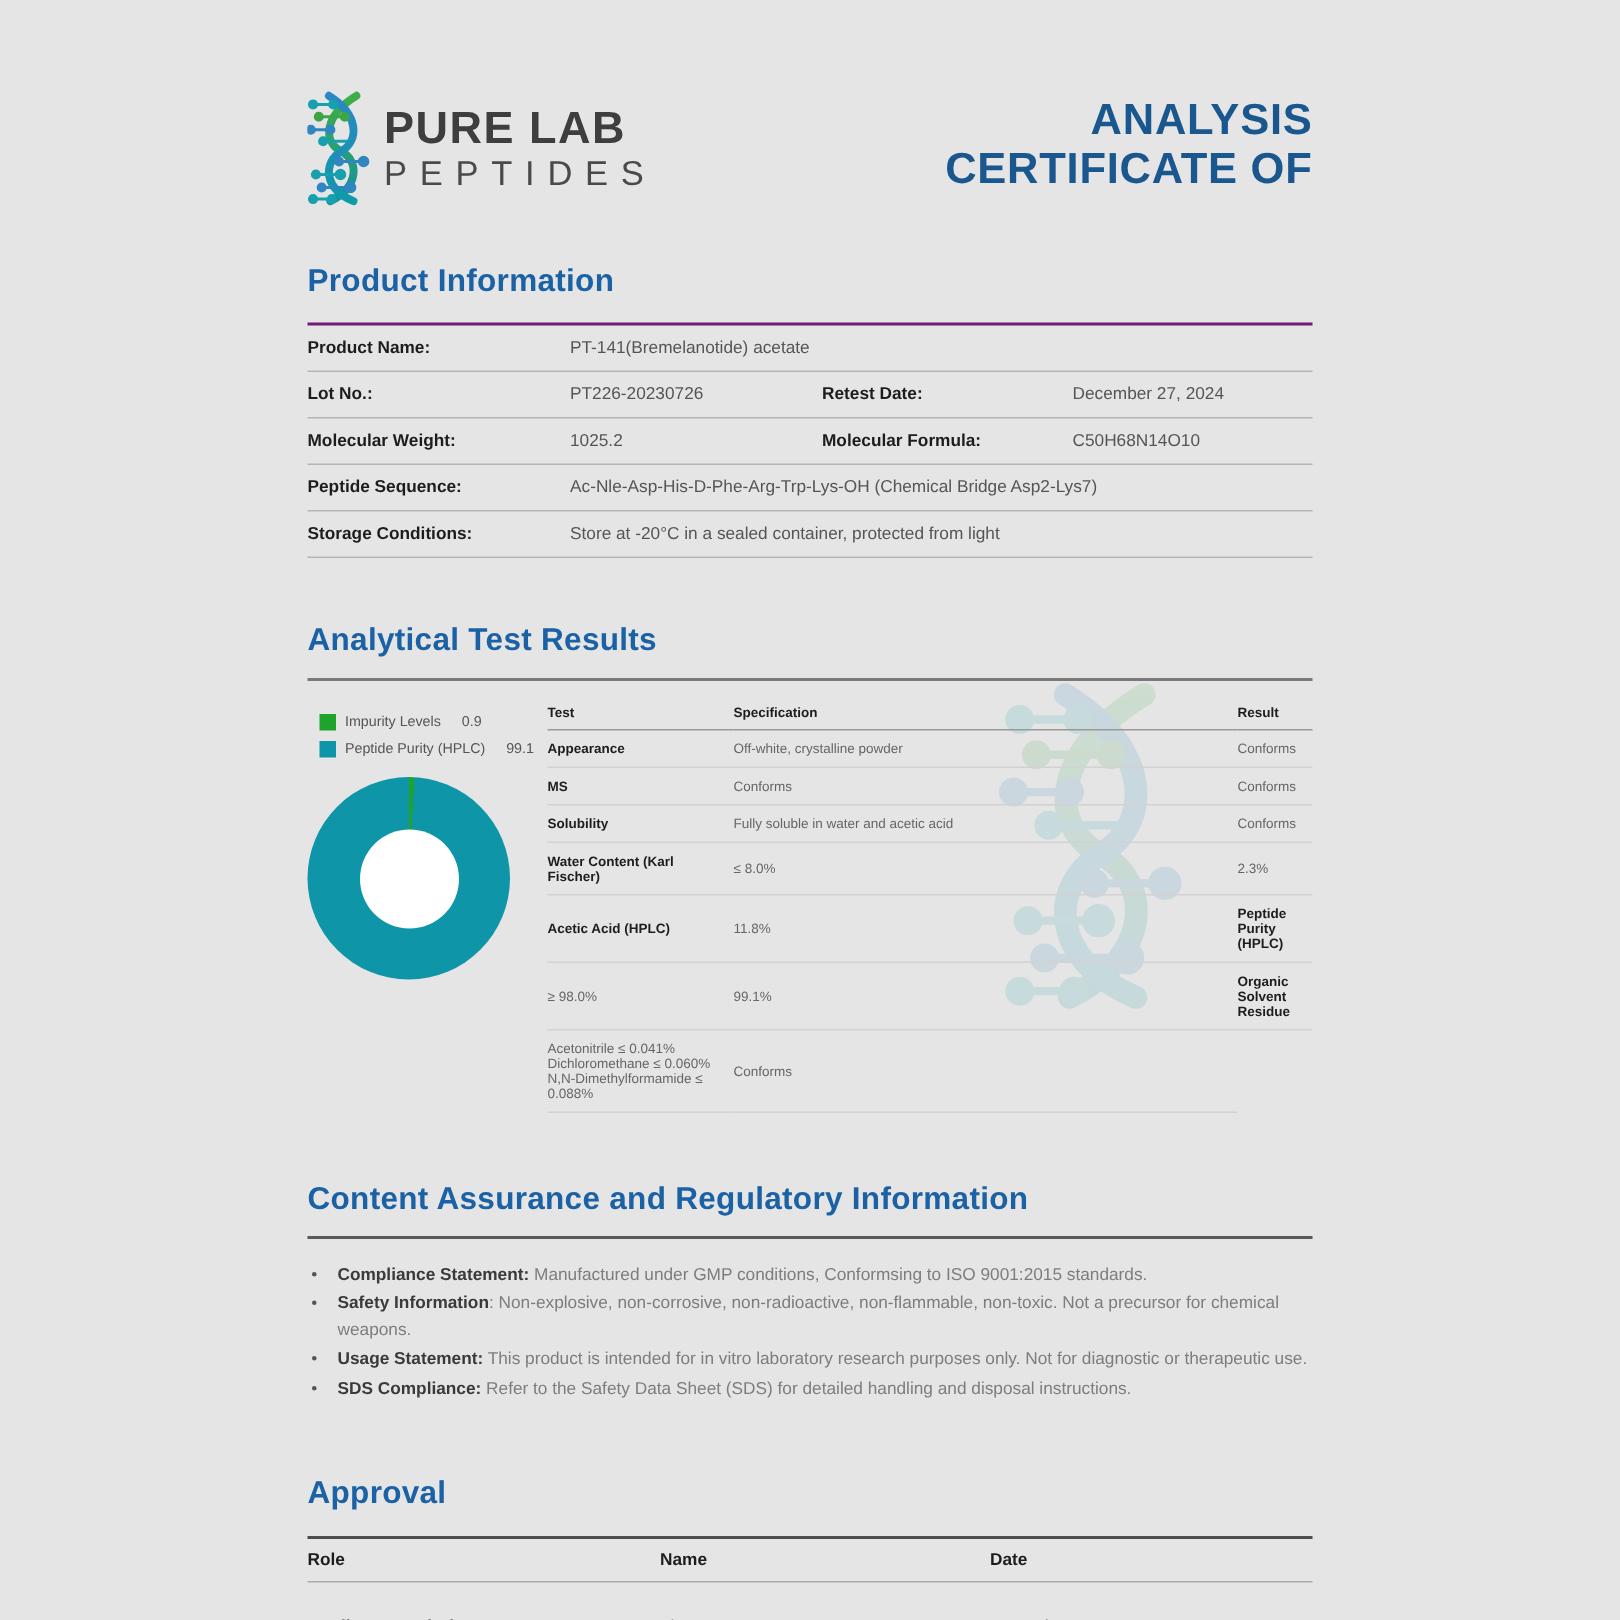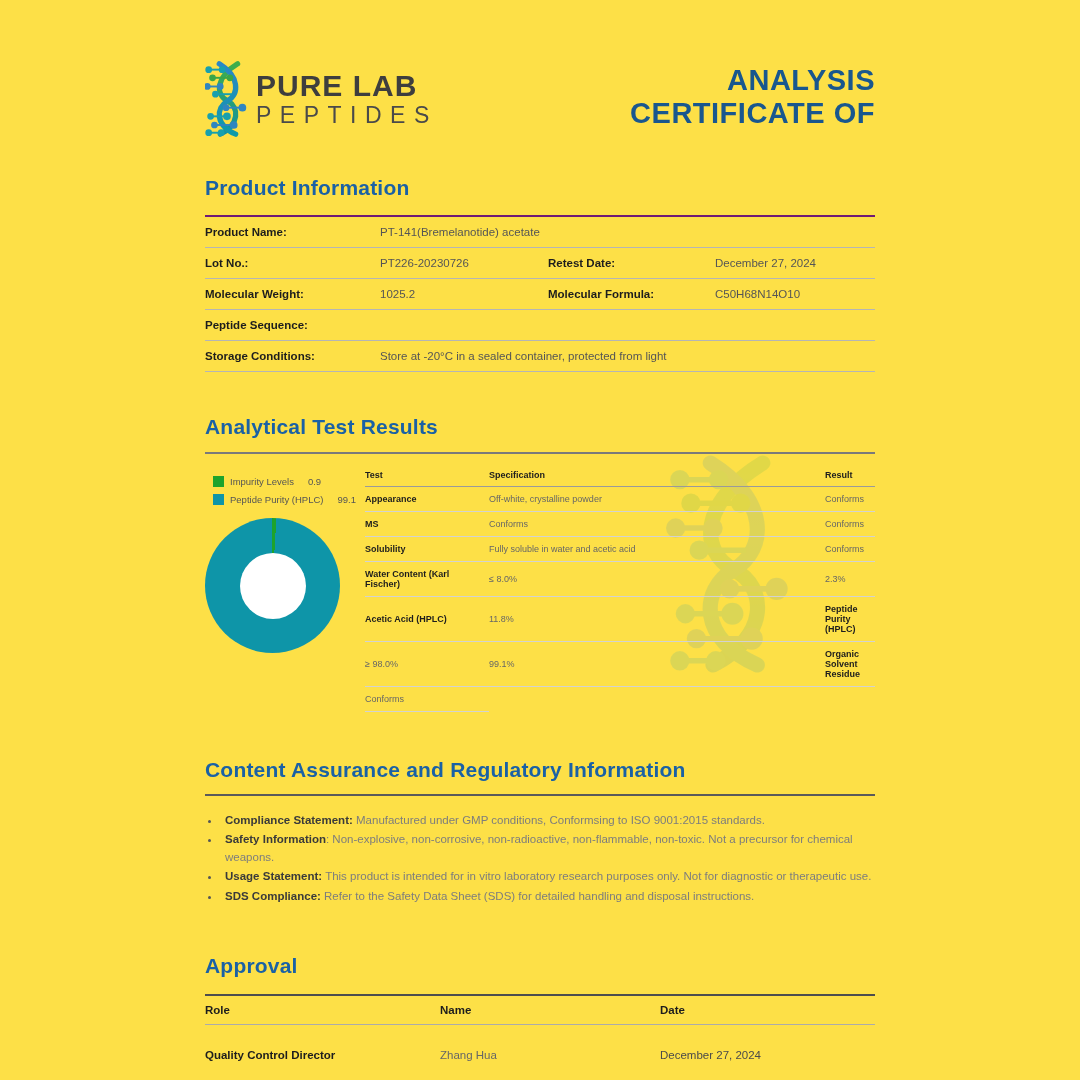--- a/index.html
+++ b/index.html
@@ -1,18 +1,18 @@
 <!DOCTYPE html>
 <html><head>
 <meta charset="utf-8">
 <style>
   * { margin:0; padding:0; box-sizing:border-box; }
   html,body { background:#fff; }
   body { font-family:"Liberation Sans","DejaVu Sans",sans-serif; }
-  .page { position:relative; width:1080px; height:1080px; background:#fde047; overflow:hidden; }
+  .page { position:relative; width:1080px; height:1080px; background:#e5e5e5; overflow:hidden; }
   .content { position:relative; margin-left:205px; width:670px; padding-top:60px; }
 
   
   .header { display:flex; justify-content:space-between; align-items:flex-start; }
   .logo { display:flex; align-items:center; gap:8px; }
   .logo-text { line-height:1; }
   .logo-line1 { font-size:30px; font-weight:800; color:#3e3e3e; letter-spacing:1px; }
   .logo-line2 { font-size:23px; font-weight:500; color:#4a4a4a; letter-spacing:8.5px; margin-top:3px; }
   .cert-title { text-align:right; font-size:29px; font-weight:800; color:#19578e; line-height:1.15; letter-spacing:.5px; padding-top:4px; }
 
@@ -159,20 +159,21 @@
         <div class="pi-value">December 27, 2024</div>
       </div>
       <div class="pi-row">
         <div class="pi-label">Molecular Weight:</div>
         <div class="pi-value">1025.2</div>
         <div class="pi-label">Molecular Formula:</div>
         <div class="pi-value">C50H68N14O10</div>
       </div>
       <div class="pi-row full">
         <div class="pi-label">Peptide Sequence:</div>
+        <div class="pi-value pi-v1">Ac-Nle-Asp-His-D-Phe-Arg-Trp-Lys-OH (Chemical Bridge Asp2-Lys7)</div>
       </div>
       <div class="pi-row full">
         <div class="pi-label">Storage Conditions:</div>
         <div class="pi-value pi-v1">Store at -20°C in a sealed container, protected from light</div>
       </div>
     </div>
 
     <div class="h2 mt-analytical">Analytical Test Results</div>
     <div class="an-body">
 
@@ -226,20 +227,23 @@
           <div class="an-cell">2.3%</div>
 
           <div class="an-cell test">Acetic Acid (HPLC)</div>
           <div class="an-cell">11.8%</div>
 
           <div class="an-cell test">Peptide Purity (HPLC)</div>
           <div class="an-cell">≥ 98.0%</div>
           <div class="an-cell">99.1%</div>
 
           <div class="an-cell test">Organic Solvent Residue</div>
+          <div class="an-cell prelines">Acetonitrile ≤ 0.041%
+Dichloromethane ≤ 0.060%
+N,N-Dimethylformamide ≤ 0.088%</div>
           <div class="an-cell">Conforms</div>
         </div>
       </div>
     </div>
 
     <div class="h2 mt-qa">Content Assurance and Regulatory Information</div>
     <div class="qa-rule"></div>
     <ul class="qa-list">
       <li><span class="qa-label">Compliance Statement:</span><span> Manufactured under GMP conditions, Conformsing to ISO 9001:2015 standards.</span></li>
       <li><span class="qa-label">Safety Information</span><span>: Non-explosive, non-corrosive, non-radioactive, non-flammable, non-toxic. Not a precursor for chemical weapons.</span></li>

